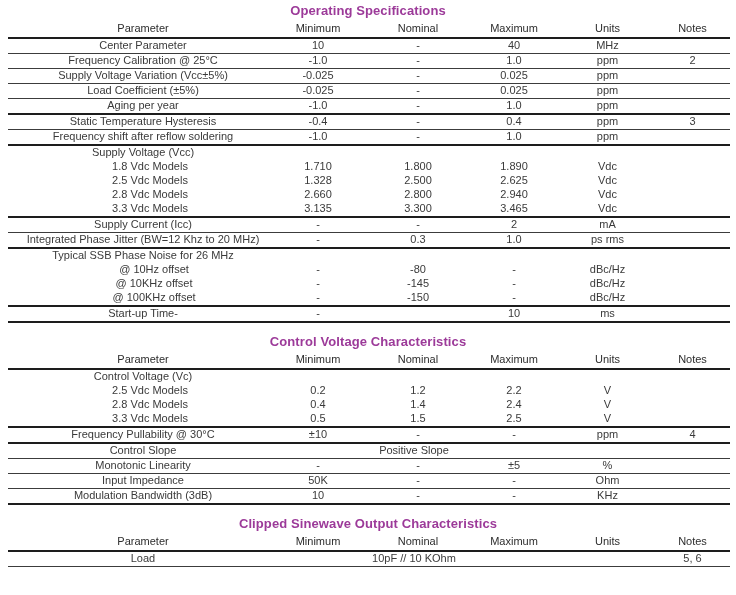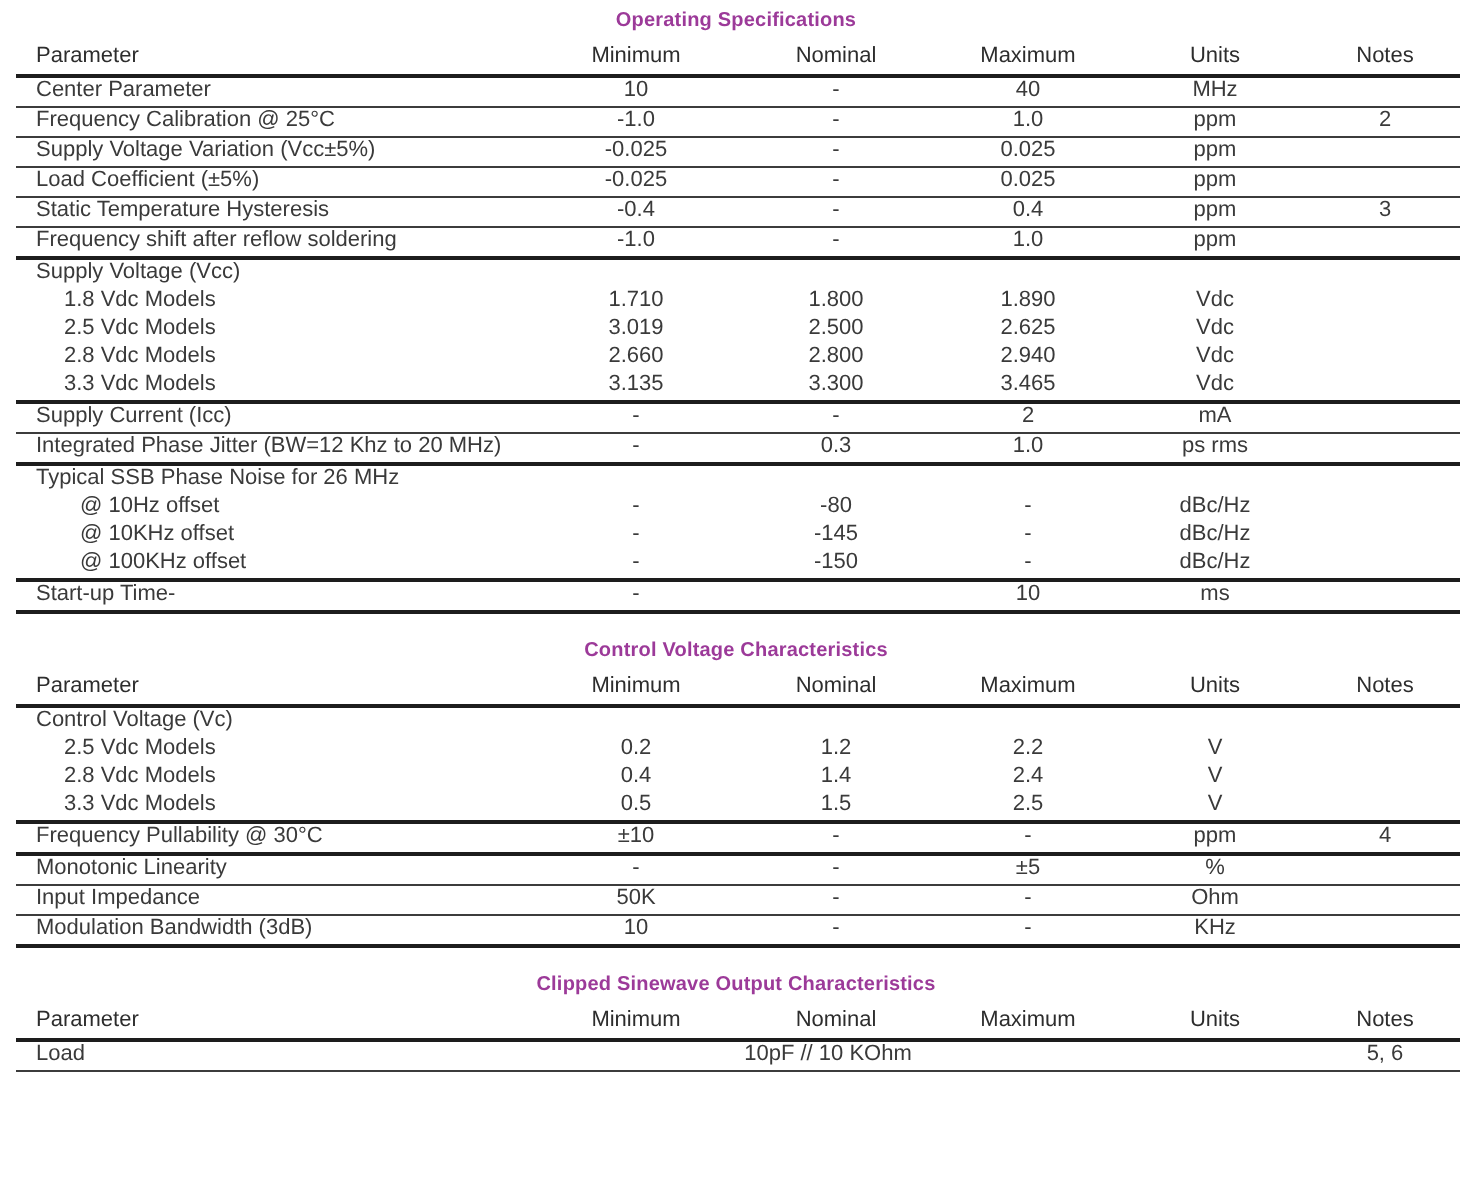--- a/index.html
+++ b/index.html
@@ -15,21 +15,21 @@
     font-family:"Liberation Sans","DejaVu Sans",sans-serif;
     color:var(--text);
     padding-top:3px;
     overflow:hidden;
   }
   section.spec-section{margin-bottom:11px;}
   .tbl-title{
     text-align:center;
     color:var(--accent);
     font-weight:bold;
-    font-size:10px;
+    font-size:13px;
     line-height:16px;
     margin-bottom:3px;
     letter-spacing:0.1px;
   }
   table.spec-table{
     border-collapse:collapse;
     table-layout:fixed;
     width:722px;
     margin-left:8px;
   }
@@ -47,21 +47,21 @@
     text-align:center;
     vertical-align:bottom;
     white-space:nowrap;
     overflow:hidden;
   }
   thead th{
     border-bottom:2px solid var(--line-thick);
     color:#2d2d2d;
     padding-bottom:3px;
   }
-  th.c-param,td.c-param{text-align:left;padding-left:10px;}
+  th.c-param,td.c-param{text-align:center;padding-left:10px;}
   td.ind-1{padding-left:24px;}
   td.ind-2{padding-left:32px;}
   tr.b-thin>td{border-bottom:1px solid var(--line-thin);}
   tr.b-thick>td{border-bottom:2px solid var(--line-thick);}
   tr.b-none>td{border-bottom:none;}
   td.c-span{text-align:center;}
 </style>
 </head>
 <body>
 
@@ -113,20 +113,28 @@
             <td></td>
           </tr>
           <tr class="b-thin">
             <td class="c-param">Load Coefficient (±5%)</td>
             <td>-0.025</td>
             <td>-</td>
             <td>0.025</td>
             <td>ppm</td>
             <td></td>
           </tr>
+          <tr class="b-thick">
+            <td class="c-param">Aging per year</td>
+            <td>-1.0</td>
+            <td>-</td>
+            <td>1.0</td>
+            <td>ppm</td>
+            <td></td>
+          </tr>
           <tr class="b-thin">
             <td class="c-param">Static Temperature Hysteresis</td>
             <td>-0.4</td>
             <td>-</td>
             <td>0.4</td>
             <td>ppm</td>
             <td>3</td>
           </tr>
           <tr class="b-thick">
             <td class="c-param">Frequency shift after reflow soldering</td>
@@ -147,21 +155,21 @@
           <tr class="b-none">
             <td class="c-param ind-1">1.8 Vdc Models</td>
             <td>1.710</td>
             <td>1.800</td>
             <td>1.890</td>
             <td>Vdc</td>
             <td></td>
           </tr>
           <tr class="b-none">
             <td class="c-param ind-1">2.5 Vdc Models</td>
-            <td>3.019</td>
+            <td>1.328</td>
             <td>2.500</td>
             <td>2.625</td>
             <td>Vdc</td>
             <td></td>
           </tr>
           <tr class="b-none">
             <td class="c-param ind-1">2.8 Vdc Models</td>
             <td>2.660</td>
             <td>2.800</td>
             <td>2.940</td>
@@ -291,20 +299,26 @@
           </tr>
           <tr class="b-thick">
             <td class="c-param">Frequency Pullability @ 30°C</td>
             <td>±10</td>
             <td>-</td>
             <td>-</td>
             <td>ppm</td>
             <td>4</td>
           </tr>
           <tr class="b-thin">
+            <td class="c-param">Control Slope</td>
+            <td class="c-span" colspan="3">Positive Slope</td>
+            <td></td>
+            <td></td>
+          </tr>
+          <tr class="b-thin">
             <td class="c-param">Monotonic Linearity</td>
             <td>-</td>
             <td>-</td>
             <td>±5</td>
             <td>%</td>
             <td></td>
           </tr>
           <tr class="b-thin">
             <td class="c-param">Input Impedance</td>
             <td>50K</td>

